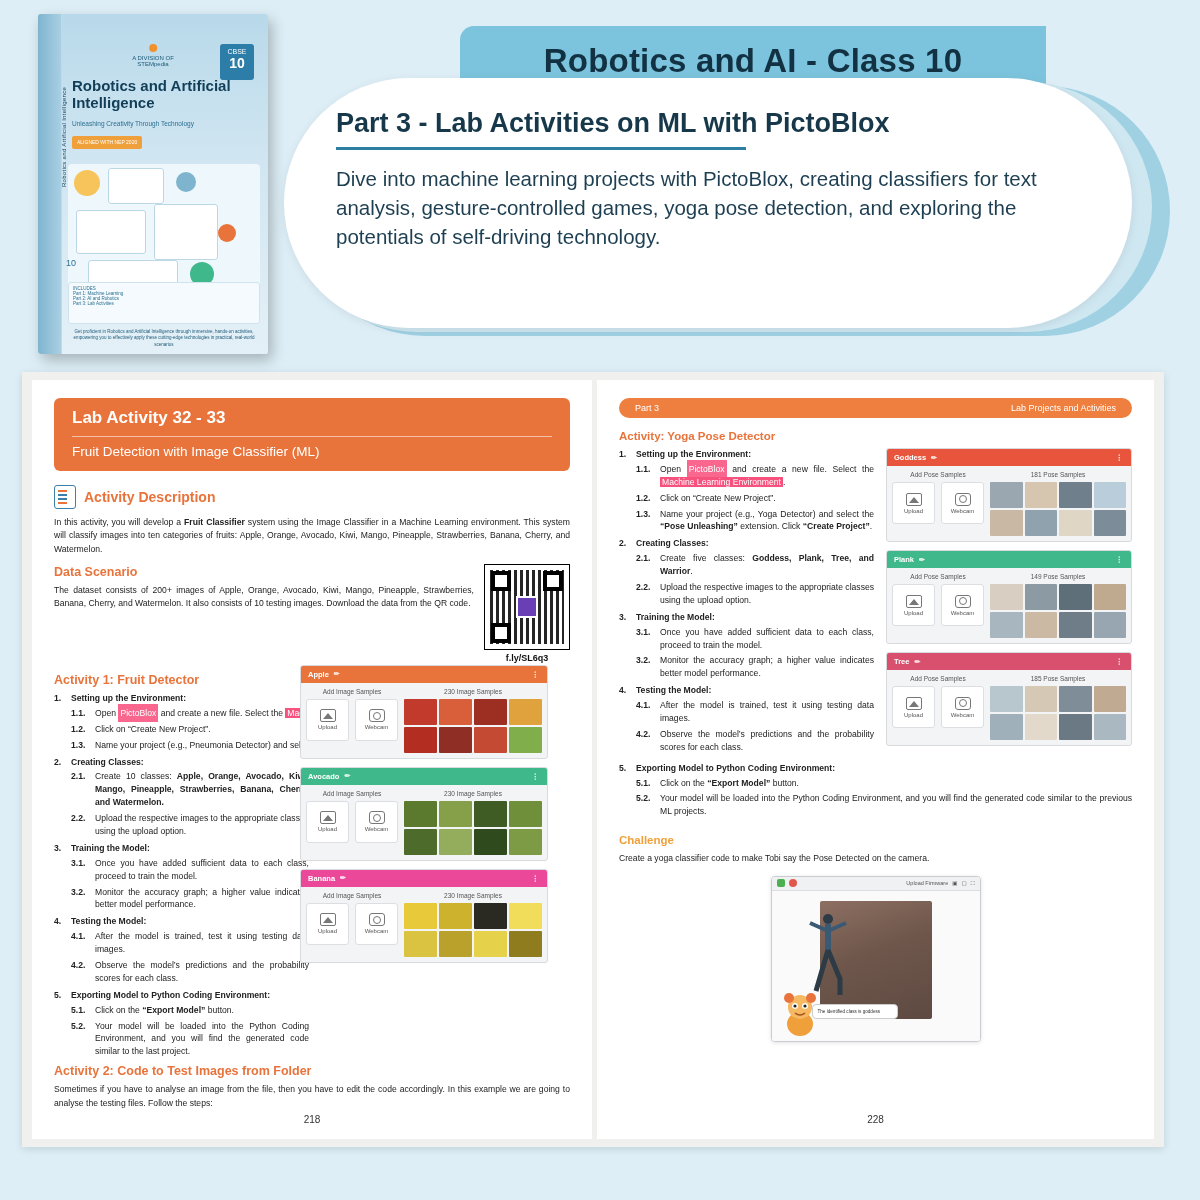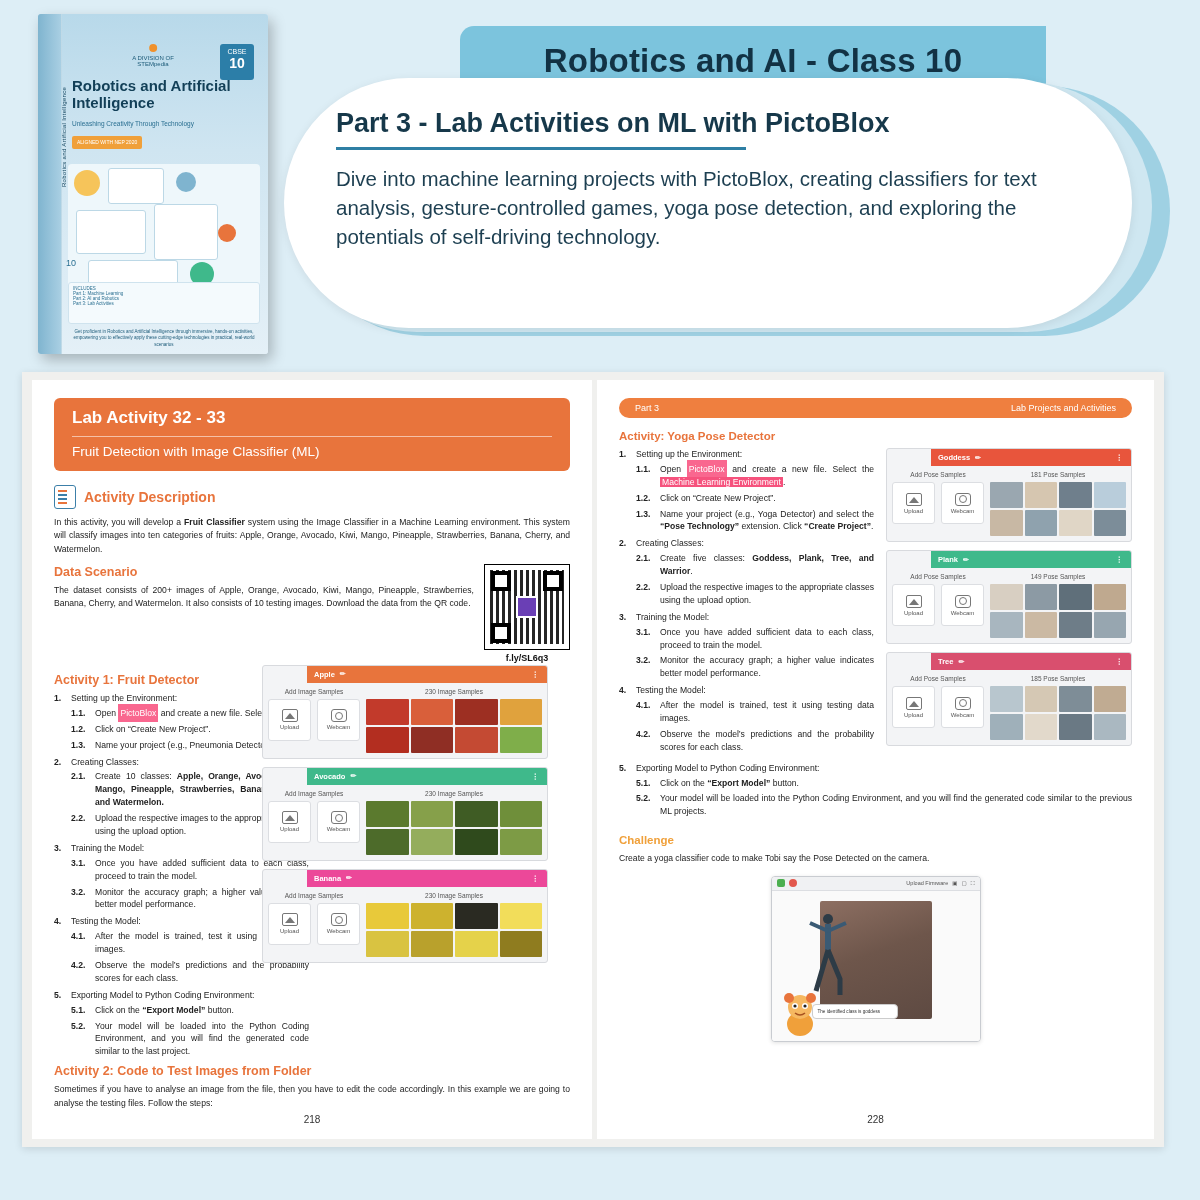--- a/index.html
+++ b/index.html
@@ -169,31 +169,31 @@
      repeating-linear-gradient(0deg,#000 0 3px,transparent 3px 6px);
      background-blend-mode: screen; opacity:.85;}
   .qr .c { position:absolute; width:20px;height:20px;border:4px solid #000;background:#fff;}
   .qr .c.tl{left:6px;top:6px;} .qr .c.tr{right:6px;top:6px;} .qr .c.bl{left:6px;bottom:6px;}
   .qr .mid{position:absolute;left:50%;top:50%;transform:translate(-50%,-50%);width:22px;height:22px;background:#6a3fb5;border:2px solid #fff;}
   .qr-cap { font-size: 9px; text-align: center; margin-top: 3px; font-weight: bold; color:#111;}
 
   ol.steps { list-style: none; counter-reset: s; font-size: 8.6px; color: #222; }
   ol.steps > li { counter-increment: s; position: relative; padding-left: 17px; margin-bottom: 4px; line-height: 1.5; }
   ol.steps > li:before { content: counter(s) "."; position: absolute; left: 0; font-weight: bold; }
-  ol.steps > li > .hd { font-weight: normal; }
+  ol.steps > li > .hd { font-weight: bold; }
   ol.sub { list-style: none; counter-reset: t; margin-top: 2px; }
   ol.sub > li { counter-increment: t; position: relative; padding-left: 24px; margin-bottom: 3px; line-height: 1.5; text-align: justify;}
   ol.sub > li:before { content: counter(s) "." counter(t) "."; position: absolute; left: 0; font-weight: bold; }
   .hl-pink { background: #f9678f; color: #fff; padding: 4px 2px; }
   .hl-pink2 { background: #f6527d; color: #fff; padding: 0 2px; }
 
   
-  .panels { position: absolute; right: 22px; width: 286px; }
+  .panels { position: absolute; right: 22px; width: 248px; }
   .panel { background: #f3f4f6; border: 1px solid #d8dade; border-radius: 3px; margin-bottom: 8px; overflow: hidden; }
-  .panel-hd { color: #fff; font-size: 7.5px; font-weight: bold; padding: 4px 7px; display: flex; align-items: center; margin-left: 44px; }
+  .panel-hd { color: #fff; font-size: 7.5px; font-weight: bold; padding: 4px 7px; display: flex; align-items: center; }
   .panel-hd .pen { margin-left: 5px; font-size: 7px; opacity: .9; }
   .panel-hd .dots { margin-left: auto; letter-spacing: 1px; }
   .panel-body { display: flex; padding: 5px; gap: 6px; }
   .pb-left { width: 92px; }
   .pb-left .cap, .pb-right .cap { font-size: 6.5px; color: #555; text-align: center; margin-bottom: 4px; }
   .upl-row { display: flex; gap: 6px; }
   .upl-box { flex: 1; background: #fff; border: 1px solid #dcdee2; border-radius: 3px; height: 42px;
              display: flex; flex-direction: column; align-items: center; justify-content: center; gap: 2px; }
   .upl-box .ic { width: 16px; height: 13px; border: 1.4px solid #777; border-radius: 2px; position: relative; }
   .upl-box .ic:after { content:""; position:absolute; left:2px; bottom:2px; width:0;height:0;
@@ -494,21 +494,21 @@
     <div class="r-sec">Activity: Yoga Pose Detector</div>
 
     <div class="row2">
       <div class="left-col">
         <ol class="steps">
           <li>
             <span class="hd">Setting up the Environment:</span>
             <ol class="sub">
               <li>Open <span class="hl-pink">PictoBlox</span> and create a new file. Select the <span class="hl-pink2">Machine Learning Environment</span>.</li>
               <li>Click on “Create New Project”.</li>
-              <li>Name your project (e.g., Yoga Detector) and select the <b>“Pose Technology”</b> extension. Click <b>“Create Project”</b>.</li>
+              <li>Name your project (e.g., Yoga Detector) and select the <b>“Pose Unleashing”</b> extension. Click <b>“Create Project”</b>.</li>
             </ol>
           </li>
           <li>
             <span class="hd">Creating Classes:</span>
             <ol class="sub">
               <li>Create five classes: <b>Goddess, Plank, Tree, and Warrior</b>.</li>
               <li>Upload the respective images to the appropriate classes using the upload option.</li>
             </ol>
           </li>
           <li>

